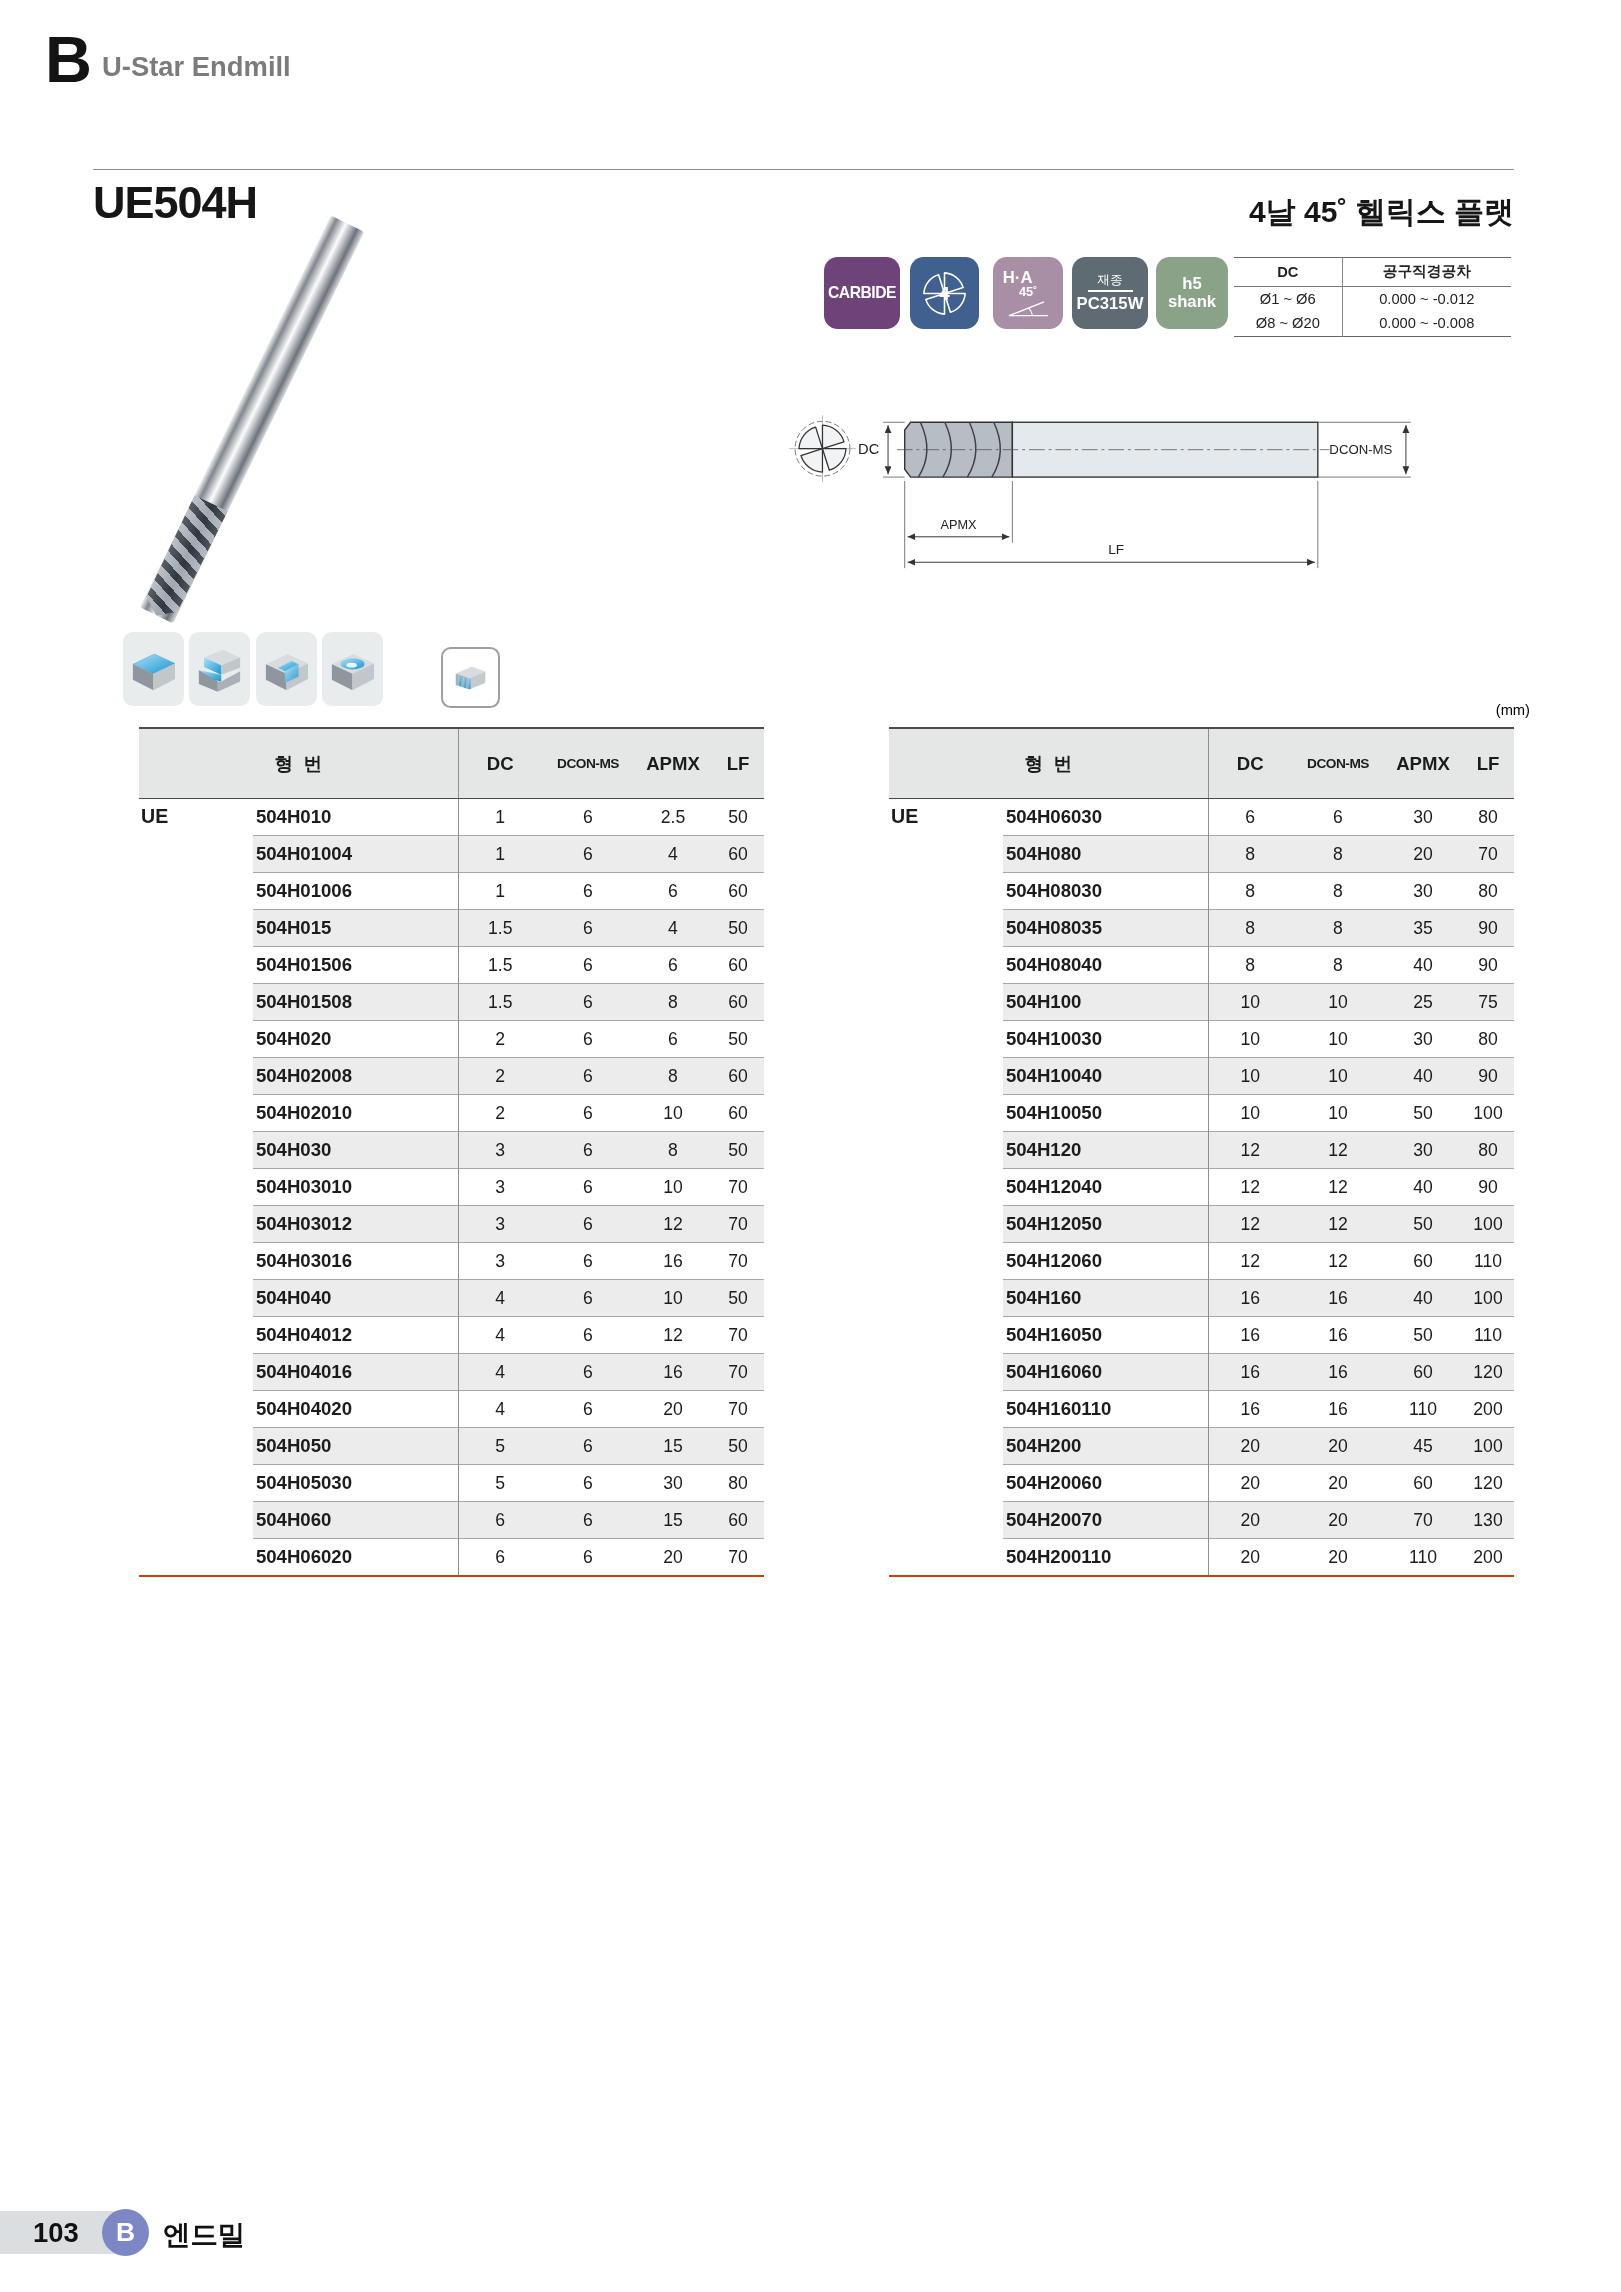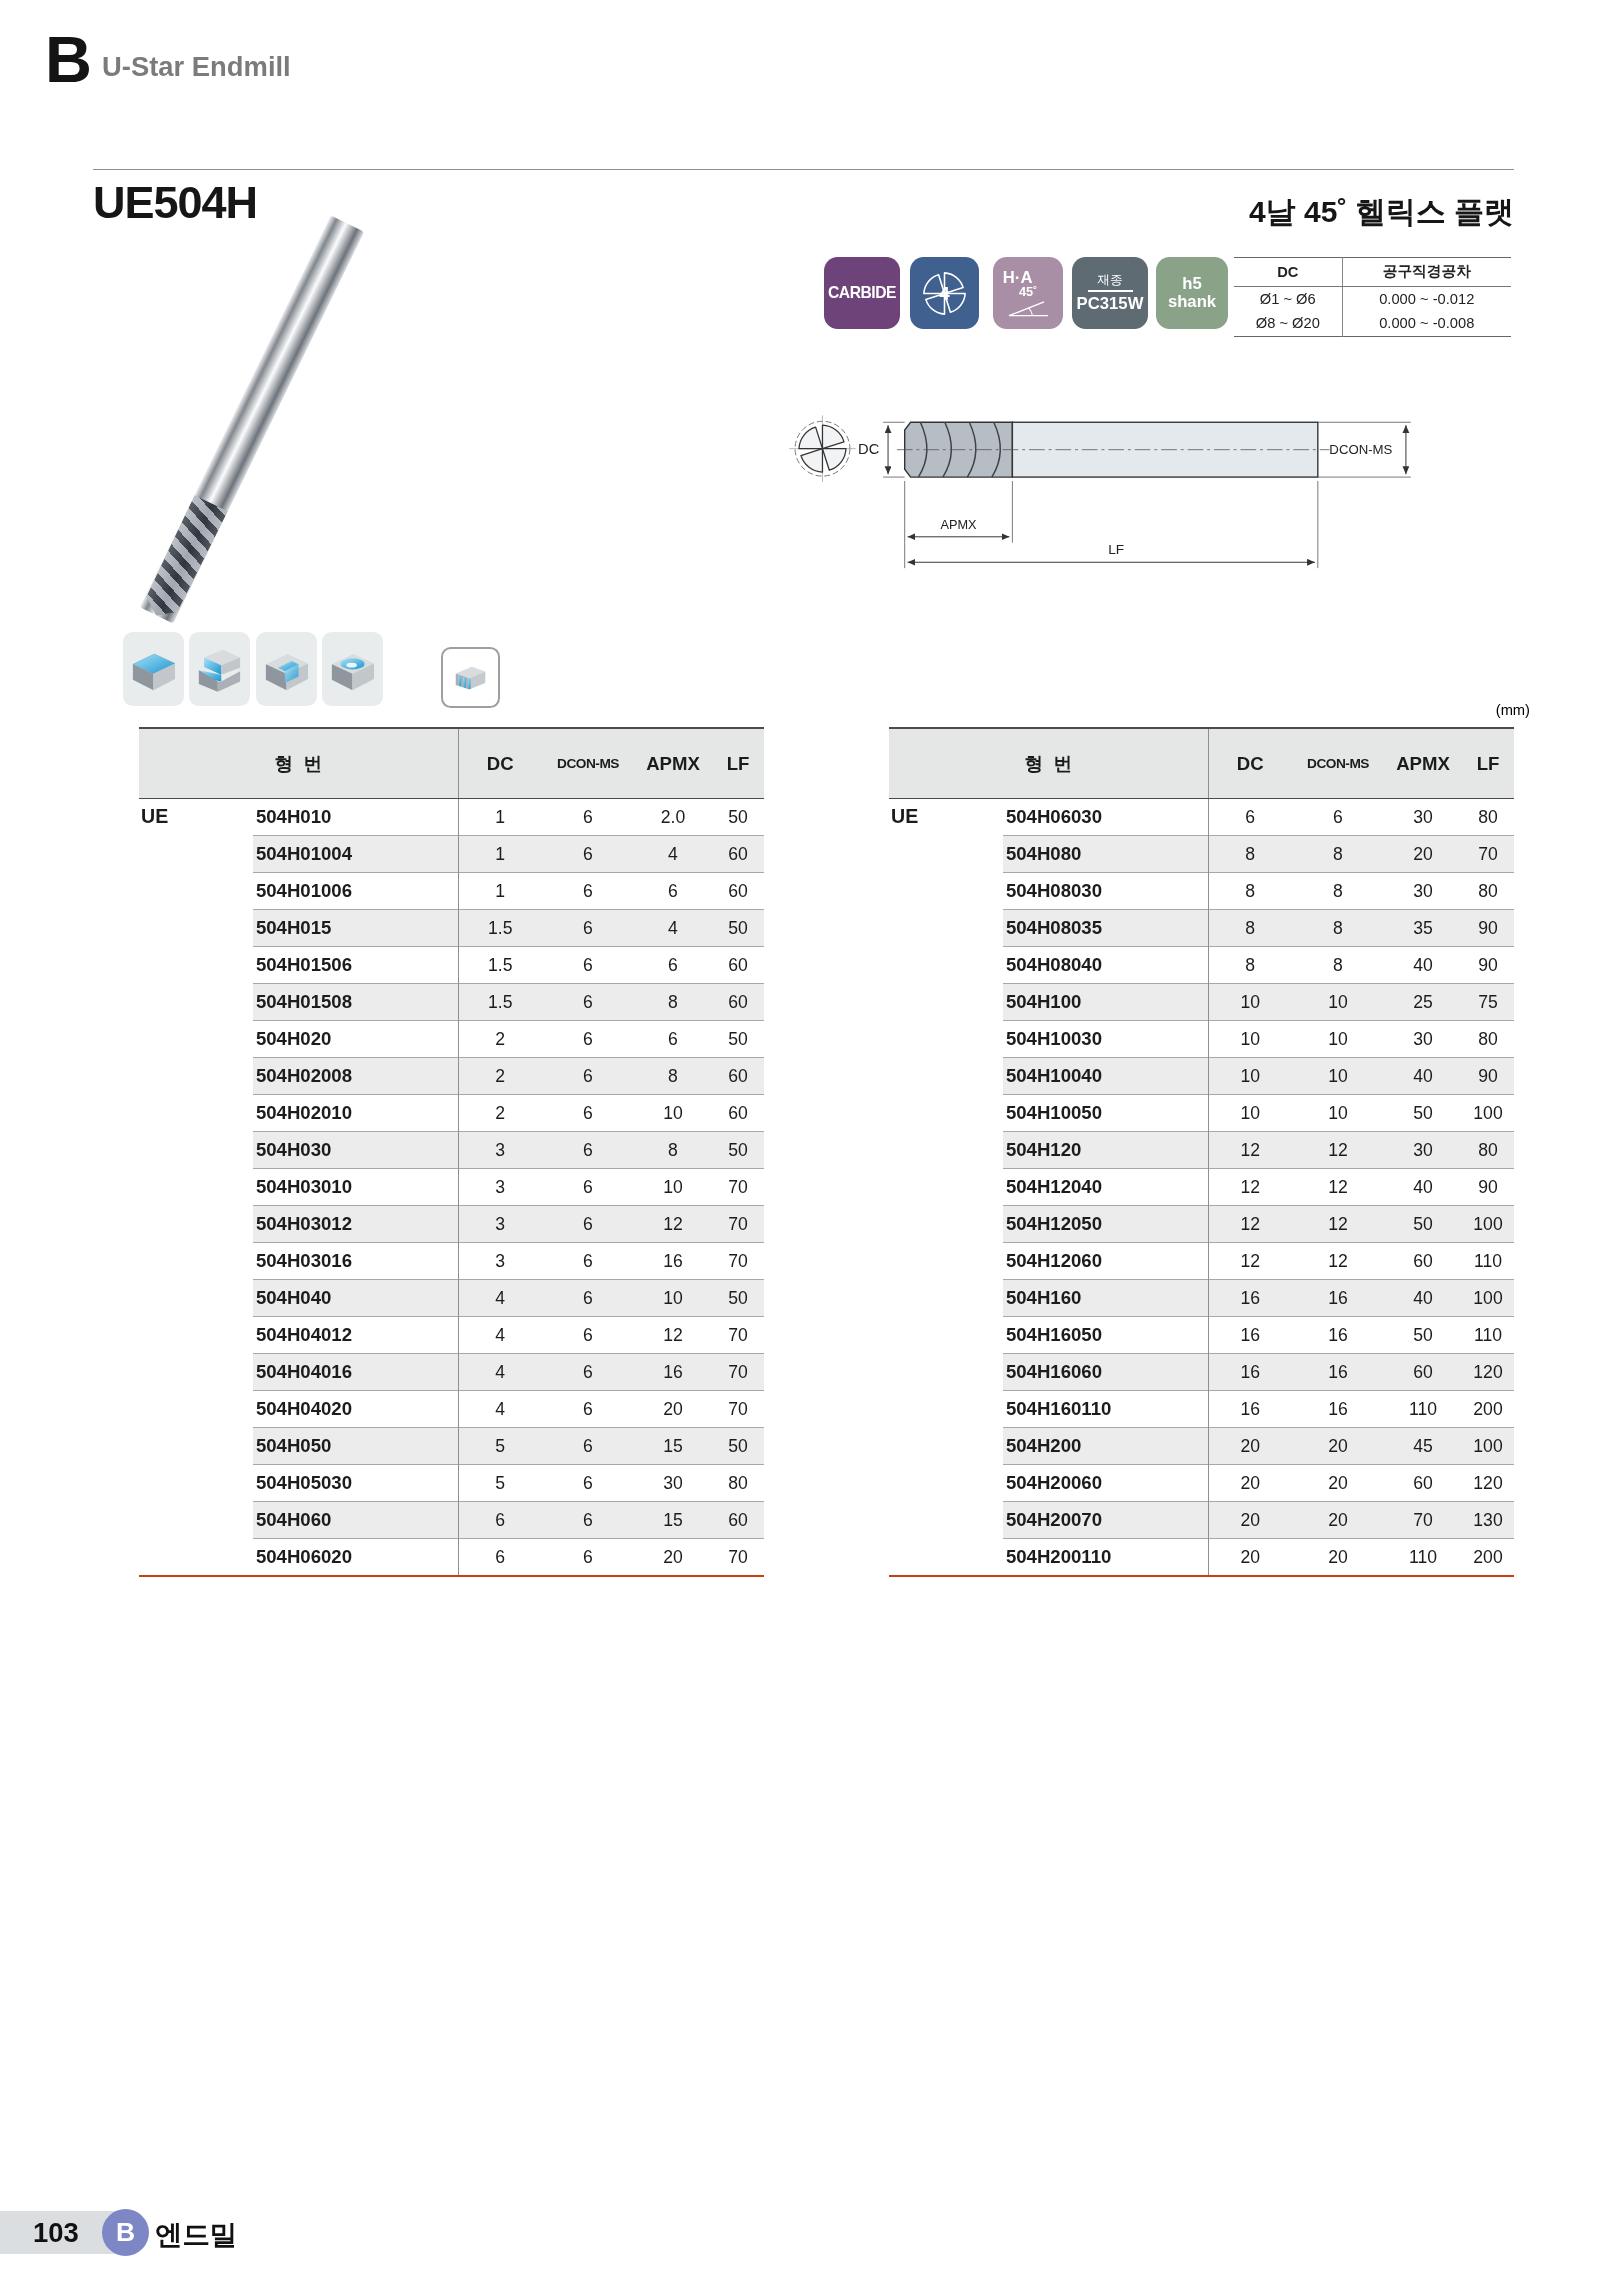--- a/index.html
+++ b/index.html
@@ -59,21 +59,21 @@
   table.spec td.prefix{vertical-align:top;text-align:left;font-weight:700;font-size:19.6px;padding:5.9px 0 0 2px;background:#fff;margin-left:32px;}
   table.spec tbody tr:nth-child(even) td:not(.prefix){background:#ececec;}
   table.spec tbody tr + tr td{border-top:1px solid #a8a8a8;}
   table.spec .vline{border-left:1px solid #8f8f8f;}
 
   
   .footer-bar{left:0;top:2211px;width:129px;height:43px;background:#dbdee1;}
   .footer-page{left:33px;top:2217px;font-size:27.4px;font-weight:700;color:#111;}
   .footer-circle{left:102px;top:2209px;width:47px;height:47px;border-radius:50%;background:#7d87c6;
                  color:#fff;font-size:26.5px;font-weight:800;display:flex;align-items:center;justify-content:center;}
-  .footer-label{left:155px;top:2217px;font-size:27.4px;font-weight:700;color:#111;}
+  .footer-label{left:163px;top:2217px;font-size:27.4px;font-weight:700;color:#111;}
 </style>
 </head>
 <body>
 
 <div class="page">
 
   <div class="abs logo-b">B</div>
   <div class="abs series-title">U-Star Endmill</div>
   <div class="abs head-rule"></div>
 
@@ -286,21 +286,21 @@
         <th>APMX</th>
         <th>LF</th>
       </tr>
     </thead>
     <tbody id="left-body">
         <tr>
           <td class="prefix" rowspan="21">UE</td>
           <td class="model">504H010</td>
           <td class="vline">1</td>
           <td>6</td>
-          <td>2.0</td>
+          <td>2.5</td>
           <td>50</td>
         </tr>
         <tr>
           <td class="model">504H01004</td>
           <td class="vline">1</td>
           <td>6</td>
           <td>4</td>
           <td>60</td>
         </tr>
         <tr>

